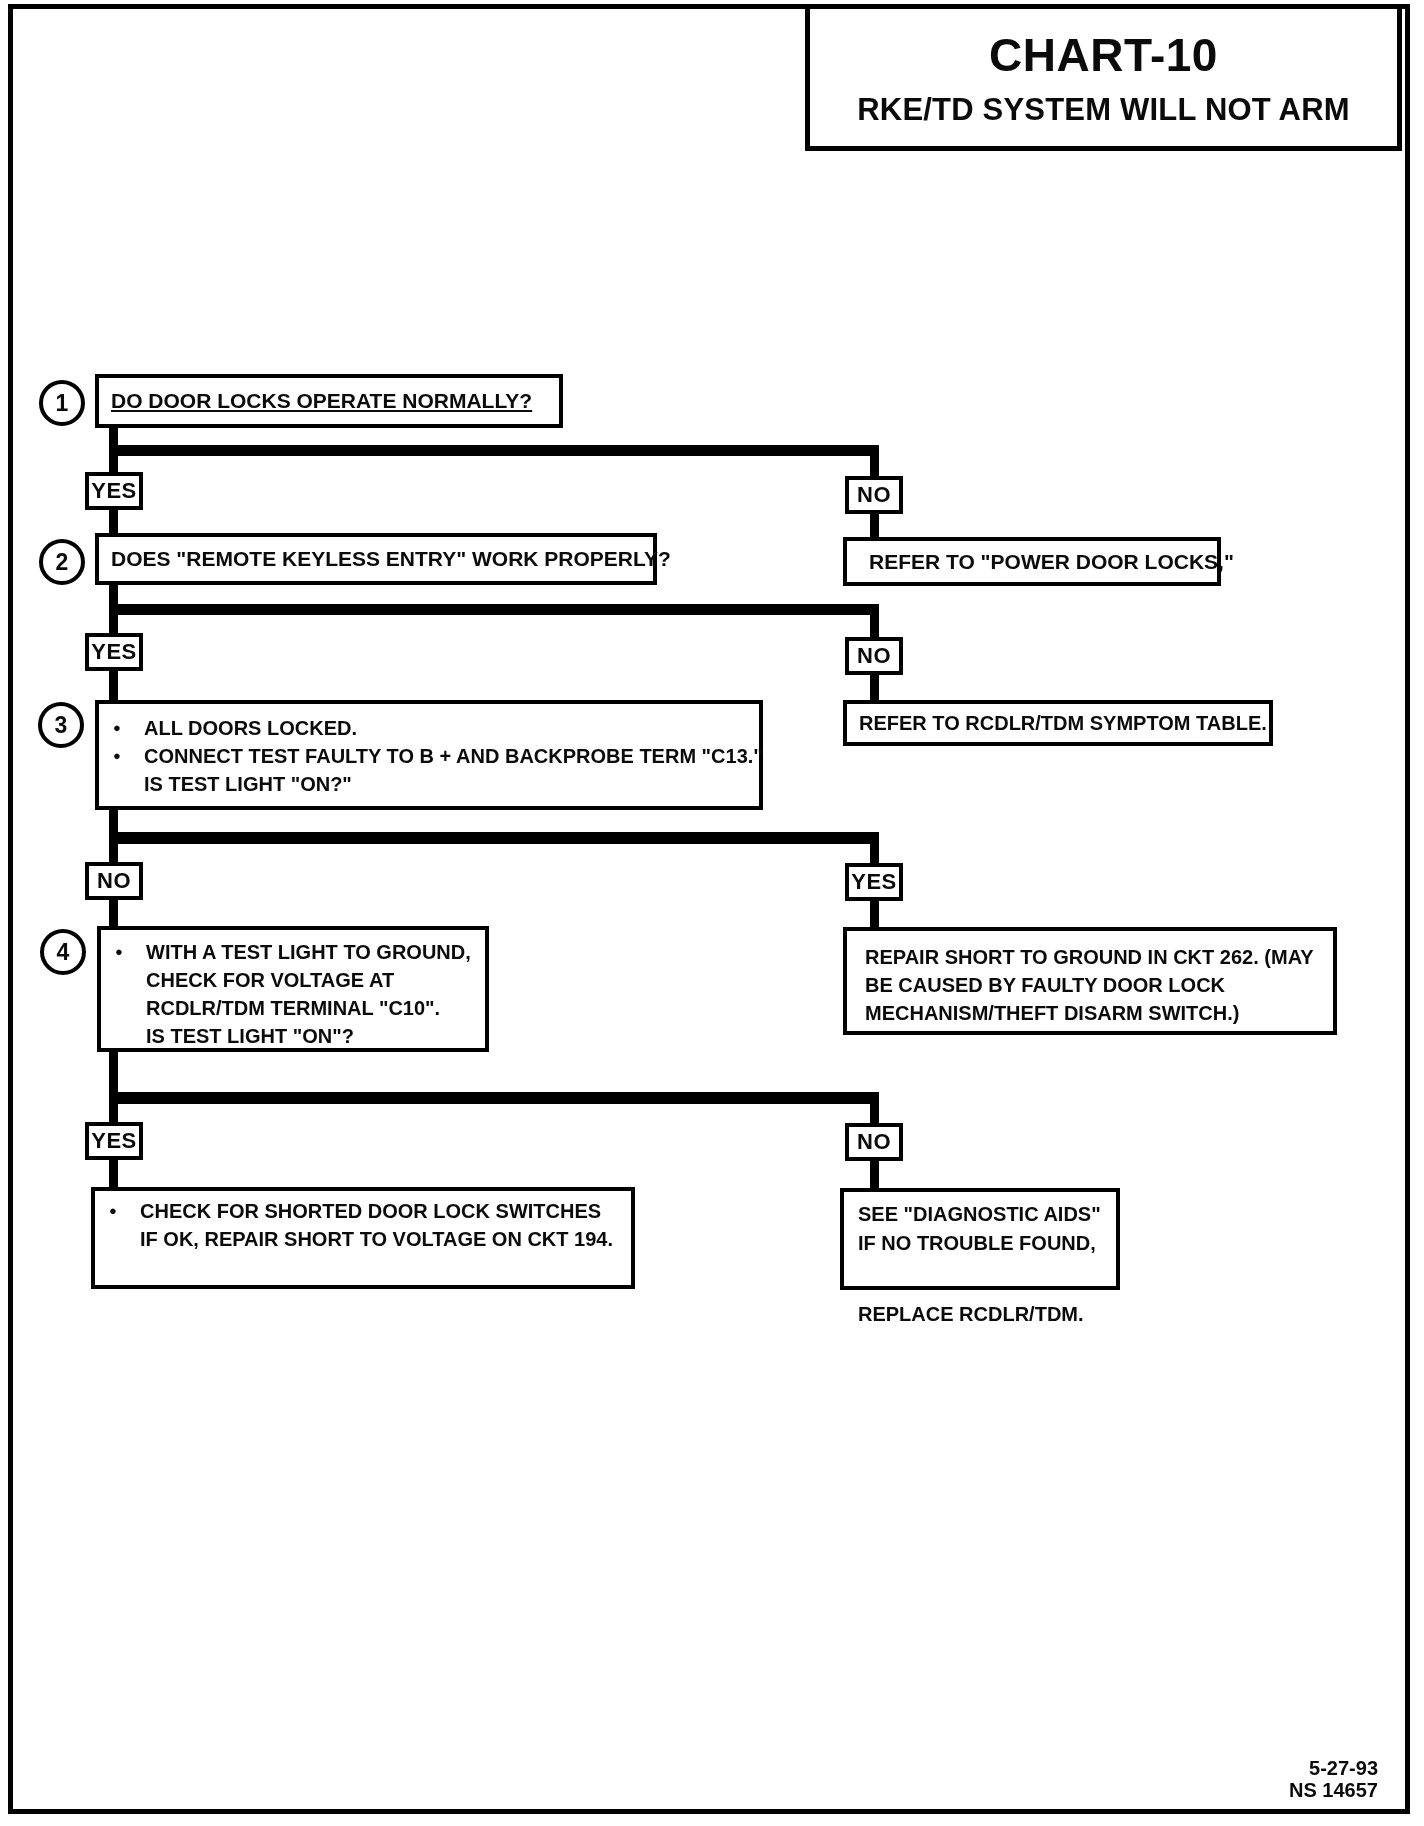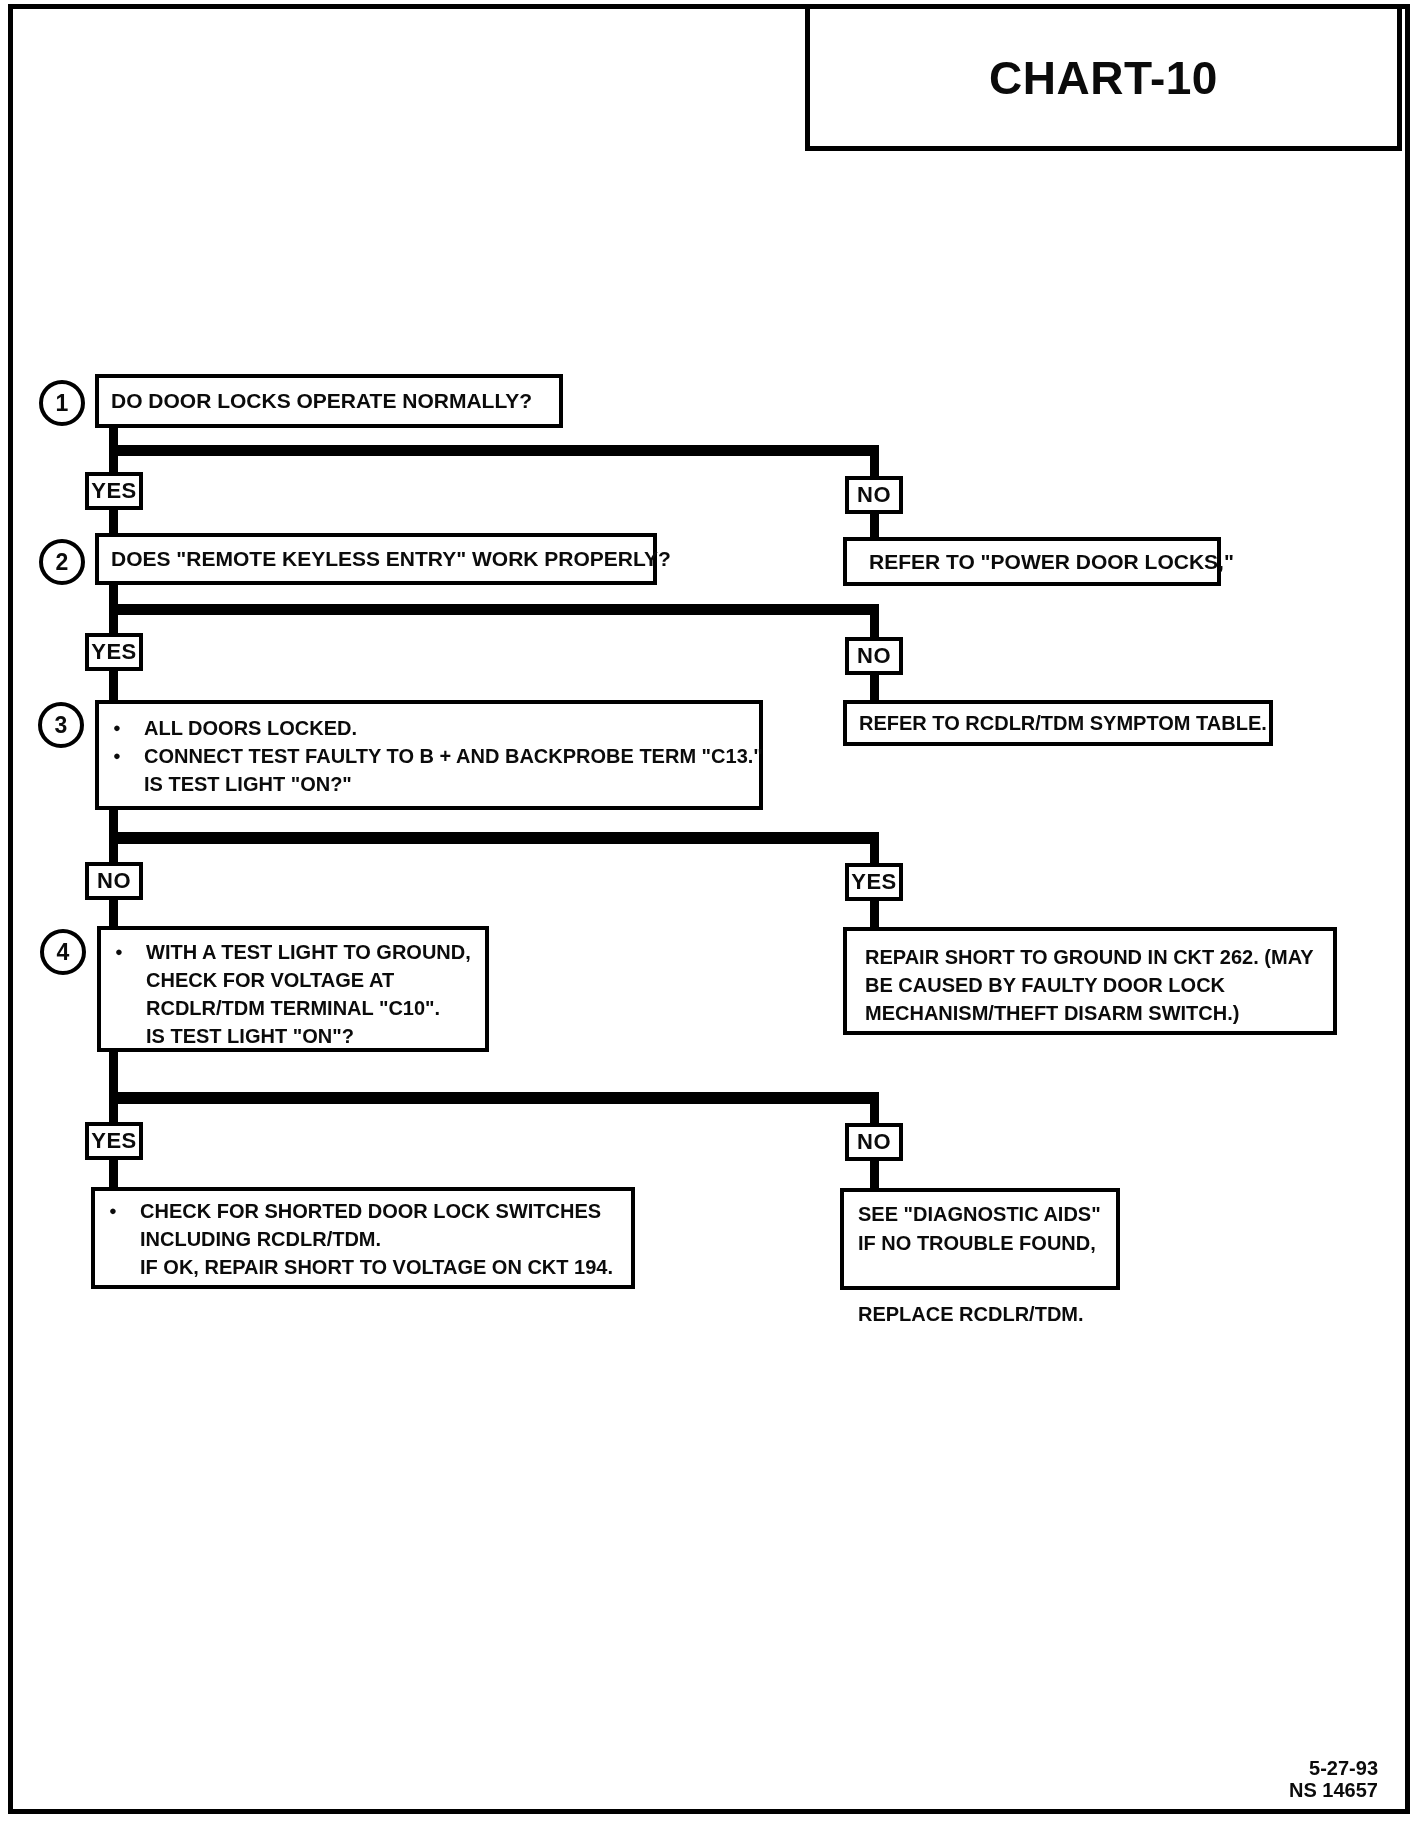--- a/index.html
+++ b/index.html
@@ -94,20 +94,21 @@
 </style>
 </head>
 <body>
 
 <div class="page">
 
   <div class="frame"></div>
 
   <div class="title-box">
     <div class="t1">CHART-10</div>
+    <div class="t2">RKE/TD SYSTEM WILL NOT ARM</div>
   </div>
 
   <div class="ln" style="left:109px; top:426px; width:9px;  height:48px;"></div>
   <div class="ln" style="left:109px; top:445px; width:770px; height:11px;"></div>
   <div class="ln" style="left:870px; top:445px; width:9px;  height:33px;"></div>
   <div class="ln" style="left:109px; top:508px; width:9px;  height:27px;"></div>
   <div class="ln" style="left:870px; top:512px; width:9px;  height:27px;"></div>
 
   <div class="ln" style="left:109px; top:583px; width:9px;  height:52px;"></div>
   <div class="ln" style="left:109px; top:604px; width:770px; height:11px;"></div>
@@ -123,21 +124,21 @@
 
   <div class="ln" style="left:109px; top:1050px; width:9px;  height:74px;"></div>
   <div class="ln" style="left:109px; top:1092px; width:770px; height:12px;"></div>
   <div class="ln" style="left:870px; top:1092px; width:9px;  height:33px;"></div>
   <div class="ln" style="left:109px; top:1158px; width:9px;  height:31px;"></div>
   <div class="ln" style="left:870px; top:1159px; width:9px;  height:31px;"></div>
 
   <div class="circle" style="left:39px; top:380px;">
     <span>1</span>
   </div>
-  <div class="qbox single" style="left:95px; top:374px; width:468px; height:54px;">
+  <div class="qbox single" style="left:95px; top:374px; width:468px; height:54px;text-decoration:underline;">
     <span>DO DOOR LOCKS OPERATE NORMALLY?</span>
   </div>
   <div class="tag" style="left:85px; top:472px;">
     <span>YES</span>
   </div>
   <div class="tag" style="left:845px; top:476px;">
     <span>NO</span>
   </div>
   <div class="rbox single" style="left:843px; top:537px; width:378px; height:49px; padding-left:22px; font-size:21px;">
     <span>REFER TO "POWER DOOR LOCKS,"</span>
@@ -215,24 +216,20 @@
   <div class="tag" style="left:845px; top:1123px;">
     <span>NO</span>
   </div>
   <div class="rbox" style="left:91px; top:1187px; width:544px; height:102px; padding:6px 6px 0 14px;">
     <div class="brow">
       <span class="bcol">●</span>
       <span>CHECK FOR SHORTED DOOR LOCK SWITCHES</span>
     </div>
     <div class="brow">
       <span class="bcol"></span>
-      <span>INCLUDING RCDLR/TDM.</span>
-    </div>
-    <div class="brow">
-      <span class="bcol"></span>
       <span>IF OK, REPAIR SHORT TO VOLTAGE ON CKT 194.</span>
     </div>
   </div>
   <div class="rbox lines" style="left:840px; top:1188px; width:280px; height:102px; padding:8px 0 0 14px; line-height:29px;">
     <div class="row" style="line-height:29px;">SEE "DIAGNOSTIC AIDS"</div>
     <div class="row" style="line-height:29px;">IF NO TROUBLE FOUND,</div>
     <div class="row" style="line-height:29px;margin-top:42px;">REPLACE RCDLR/TDM.</div>
   </div>
 
   <div class="footer">

